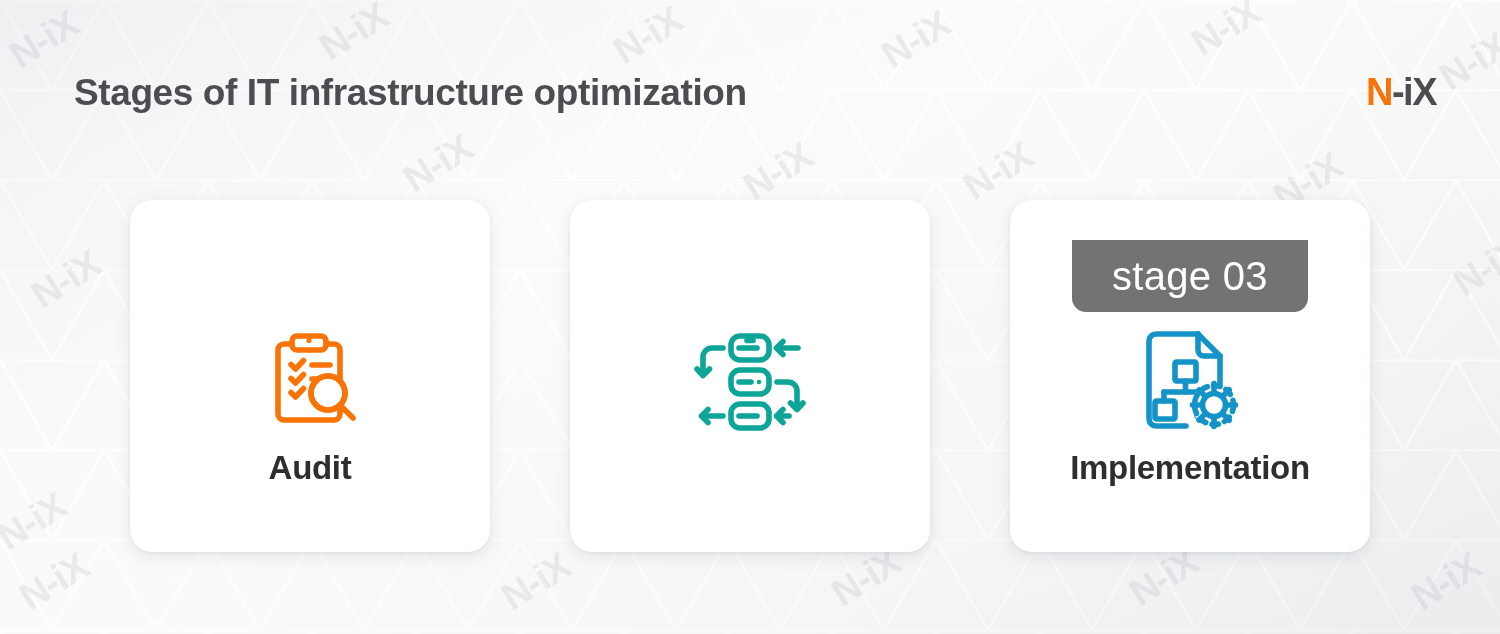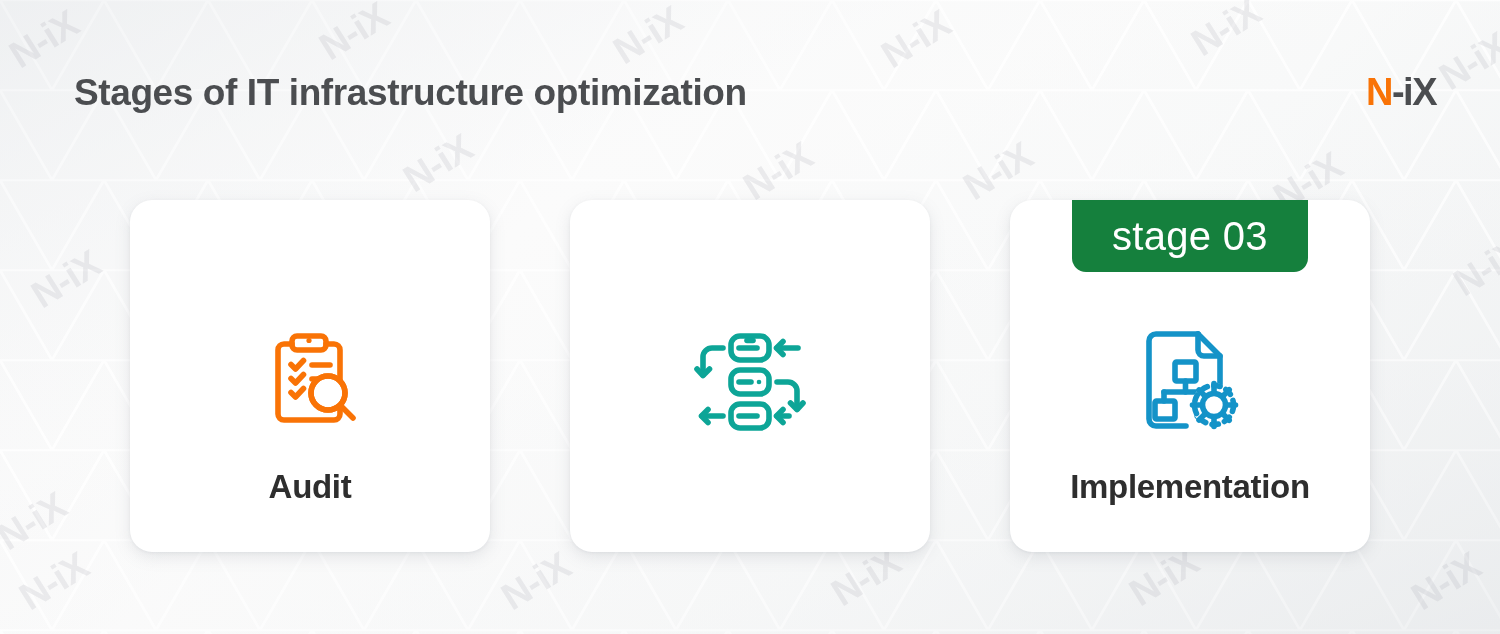--- a/index.html
+++ b/index.html
@@ -129,21 +129,21 @@
     height: 120px;
     display: flex;
     align-items: center;
     justify-content: center;
   }
 
   .card-icon svg { display: block; }
 
   .card-label {
     position: absolute;
-    top: 269px;
+    top: 250px;
     left: 0;
     right: 0;
     text-align: center;
     font-size: 33px;
     font-weight: bold;
     color: #2e2e2e;
     letter-spacing: -0.3px;
     line-height: 1.1;
   }
 </style>
@@ -243,21 +243,21 @@
           <path d="M96.5 74l6.5 6.5 6-6.5"></path>
           <path d="M95 87H83"></path>
           <path d="M89 80.5L82.5 87l6.5 6.5"></path>
           <path d="M29 87H8"></path>
           <path d="M14 80.5L7.5 87 14 93.5"></path>
         </svg>
       </div>
     </div>
 
     <div class="card">
-      <div class="stage-badge" style="background:#15803d;">stage 03</div>
+      <div class="stage-badge" style="background:#737373;margin-top:40px;">stage 03</div>
       <div class="card-icon">
         <svg width="108" height="108" viewBox="0 0 108 108" fill="none" stroke="#1493c8" stroke-width="5.6" stroke-linecap="round" stroke-linejoin="round">
           <path d="M62 6H20a7 7 0 0 0-7 7v78a7 7 0 0 0 7 7h30"></path>
           <path d="M62 6l22 22v30"></path>
           <path d="M62 6v16a6 6 0 0 0 6 6h16"></path>
           <rect x="39" y="34" width="21" height="19" rx="1.5"></rect>
           <path d="M49.5 53v11"></path>
           <path d="M28 64h43"></path>
           <path d="M28 64v9"></path>
           <path d="M71 64v7"></path>

